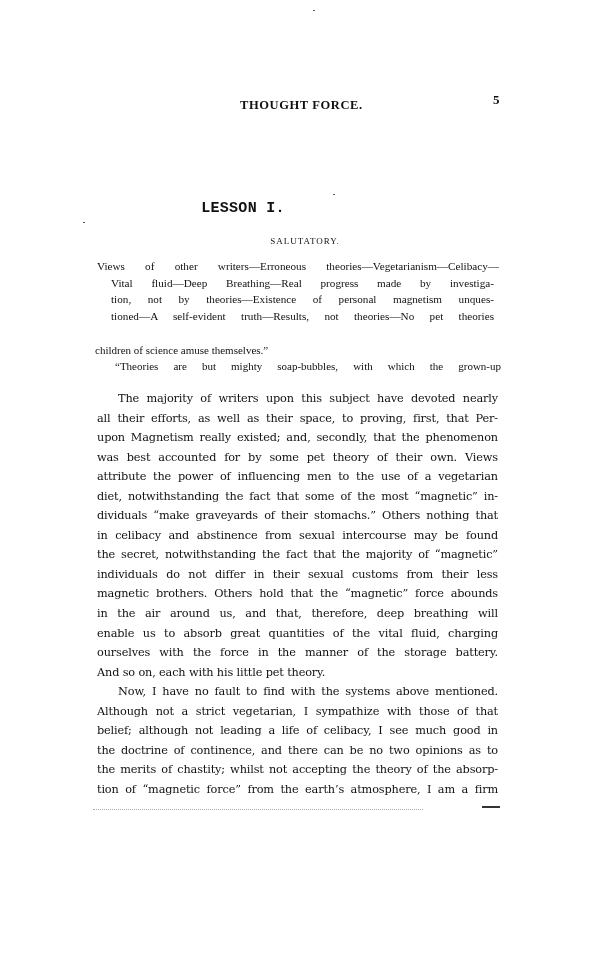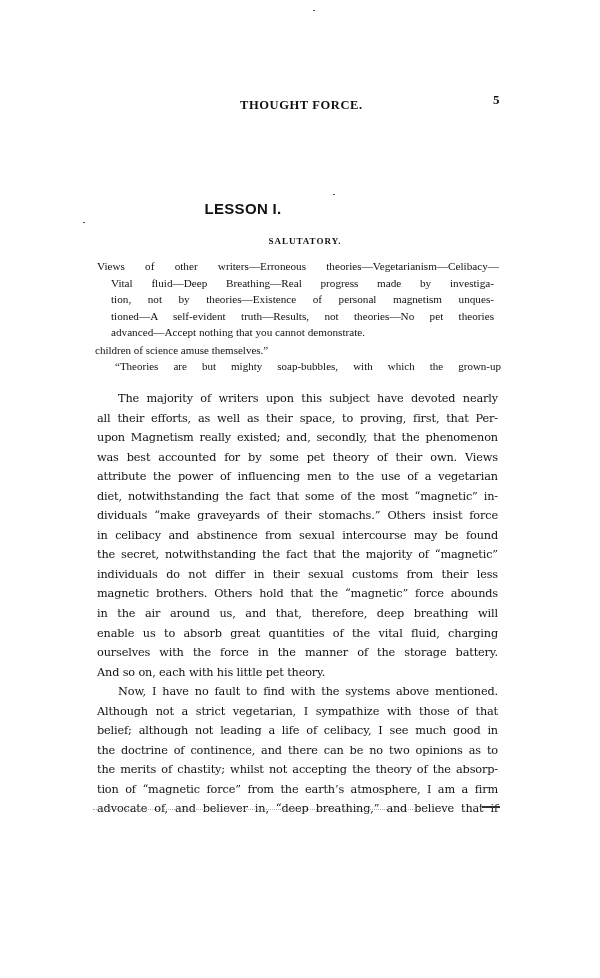--- a/index.html
+++ b/index.html
@@ -44,35 +44,35 @@
     font-family: "Liberation Serif", serif;
     font-weight: bold;
     font-size: 13px;
   }
   .lesson-title {
     position: absolute;
     top: 200px;
     left: 0;
     width: 476px;
     text-align: center;
-    font-family: Liberation Sans, sans-serif;
+    font-family: Liberation Mono, monospace;
     font-weight: bold;
     font-size: 15px;
     letter-spacing: 0.3px;
     padding-left: 10px;
     box-sizing: border-box;
   }
   .lesson-subtitle {
     position: absolute;
     top: 236px;
     left: 0;
     width: 600px;
     text-align: center;
     font-family: "Liberation Serif", serif;
-    font-weight: bold;
+    font-weight: normal;
     font-size: 9px;
     letter-spacing: 1px;
     padding-left: 10px;
     box-sizing: border-box;
   }
   .synopsis {
     position: absolute;
     top: 258px;
     left: 97px;
     width: 402px;
@@ -170,54 +170,52 @@
   </div>
 
   <div class="lesson-title">LESSON I.</div>
   <div class="lesson-subtitle">SALUTATORY.</div>
 
   <div class="synopsis">
     <span class="syn-line first">Views of other writers—Erroneous theories—Vegetarianism—Celibacy—</span>
     <span class="syn-line indent">Vital fluid—Deep Breathing—Real progress made by investiga-</span>
     <span class="syn-line indent">tion, not by theories—Existence of personal magnetism unques-</span>
     <span class="syn-line indent">tioned—A self-evident truth—Results, not theories—No pet theories</span>
-    <span class="syn-line indent last">advanced—Accept nothing that you cannot demonstrate.</span>
   </div>
 
   <div class="epigraph">
     <span class="epi-line second">children of science amuse themselves.”</span>
     <span class="epi-line first">“Theories are but mighty soap-bubbles, with which the grown-up</span>
   </div>
 
   <div class="body-text">
     <div>
       <span class="b-line para-start">The majority of writers upon this subject have devoted nearly</span>
       <span class="b-line">all their efforts, as well as their space, to proving, first, that Per-</span>
       <span class="b-line">upon Magnetism really existed; and, secondly, that the phenomenon</span>
       <span class="b-line">was best accounted for by some pet theory of their own.  Views</span>
       <span class="b-line">attribute the power of influencing men to the use of a vegetarian</span>
       <span class="b-line">diet, notwithstanding the fact that some of the most “magnetic” in-</span>
-      <span class="b-line">dividuals “make graveyards of their stomachs.”  Others insist force</span>
+      <span class="b-line">dividuals “make graveyards of their stomachs.”  Others nothing that</span>
       <span class="b-line">in celibacy and abstinence from sexual intercourse may be found</span>
       <span class="b-line">the secret, notwithstanding the fact that the majority of “magnetic”</span>
       <span class="b-line">individuals do not differ in their sexual customs from their less</span>
       <span class="b-line">magnetic brothers.  Others hold that the “magnetic” force abounds</span>
       <span class="b-line">in the air around us, and that, therefore, deep breathing will</span>
       <span class="b-line">enable us to absorb great quantities of the vital fluid, charging</span>
       <span class="b-line">ourselves with the force in the manner of the storage battery.</span>
       <span class="b-line para-end">And so on, each with his little pet theory.</span>
     </div>
     <div>
       <span class="b-line para-start">Now, I have no fault to find with the systems above mentioned.</span>
       <span class="b-line">Although not a strict vegetarian, I sympathize with those of that</span>
       <span class="b-line">belief; although not leading a life of celibacy, I see much good in</span>
       <span class="b-line">the doctrine of continence, and there can be no two opinions as to</span>
       <span class="b-line">the merits of chastity; whilst not accepting the theory of the absorp-</span>
       <span class="b-line">tion of “magnetic force” from the earth’s atmosphere, I am a firm</span>
-      <span class="b-line">advocate of, and believer in, “deep breathing,” and believe that if</span>
     </div>
   </div>
 
   <div class="scan-artifact"></div>
   <div class="scan-artifact-right"></div>
   <div class="speck" style="left:313px;top:10px;"></div>
   <div class="speck" style="left:333px;top:194px;"></div>
   <div class="speck" style="left:83px;top:222px;"></div>
 
 </div>

